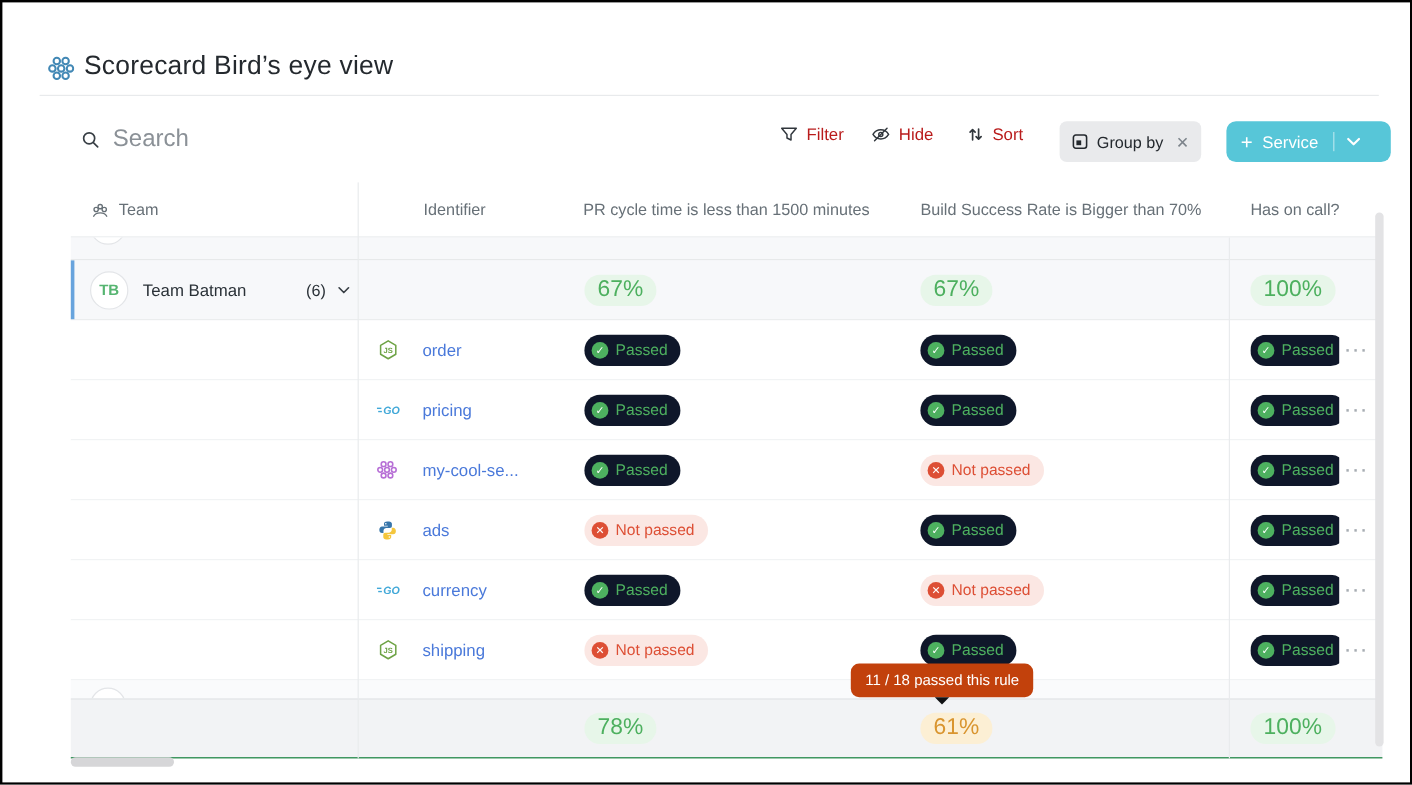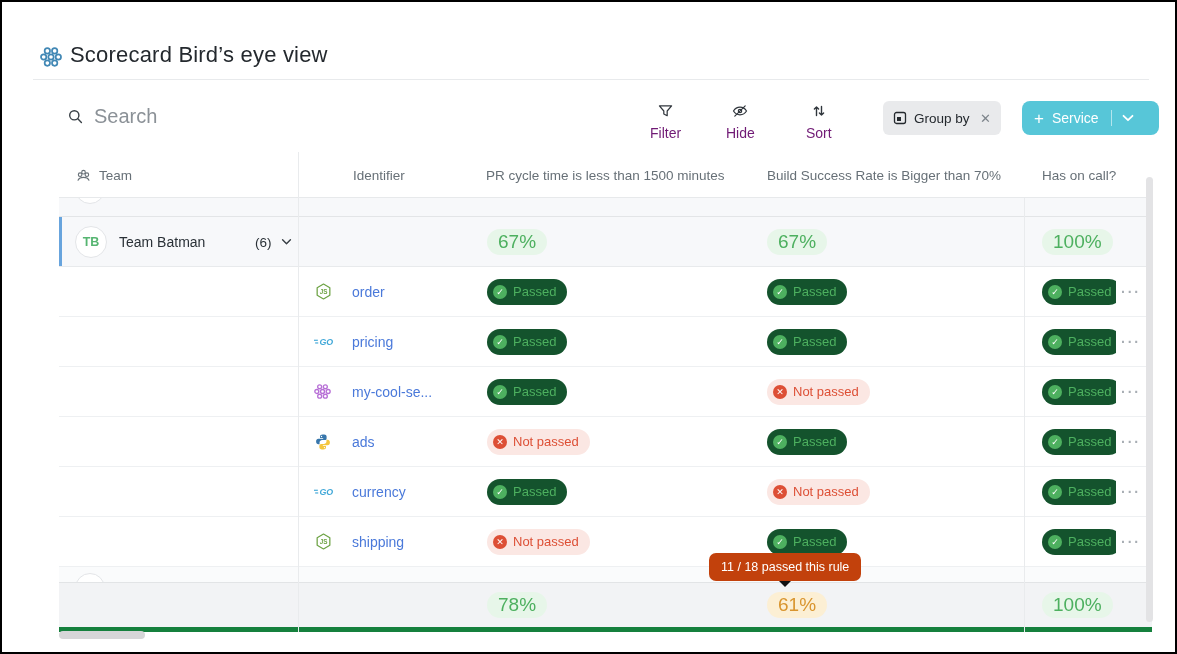--- a/index.html
+++ b/index.html
@@ -8,21 +8,21 @@
 
   
   .page-title{position:absolute;left:68px;top:40px;font-size:22px;font-weight:400;color:#24292e;letter-spacing:.2px;}
   .title-icon{position:absolute;left:38px;top:44px;width:22px;height:22px;}
   .title-divider{position:absolute;left:31px;top:77px;width:1116px;height:1px;background:#e8eaec;}
 
   
   .search-wrap{position:absolute;left:66px;top:102px;display:flex;align-items:center;gap:9px;}
   .search-wrap input{border:none;outline:none;font-size:20px;color:#30363c;width:200px;font-family:"Liberation Sans",sans-serif;}
   .search-wrap input::placeholder{color:#8b9197;}
-  .tool-btn{position:absolute;top:102px;display:flex;align-items:center;gap:7px;font-size:14px;color:#701a75;cursor:pointer;flex-direction:column;}
+  .tool-btn{position:absolute;top:102px;display:flex;align-items:center;gap:7px;font-size:14px;color:#b91c1c;cursor:pointer;}
   #btn-filter{left:648px;} #btn-hide{left:724px;} #btn-sort{left:804px;}
   .chip{position:absolute;left:881px;top:99px;height:34px;width:118px;background:#e9eaec;border-radius:6px;display:flex;align-items:center;gap:7px;padding:0 10px;font-size:13.5px;color:#24292e;cursor:pointer;}
   .chip .chip-x{margin-left:auto;color:#7d848b;font-size:13px;}
   .teal-btn{position:absolute;left:1020px;top:99px;height:34px;width:137px;background:#57c6d8;border-radius:8px;display:flex;align-items:center;color:#fff;font-size:14px;padding:0 12px;cursor:pointer;}
   .teal-btn .plus{font-size:17px;font-weight:400;margin-right:8px;line-height:1;}
   .teal-btn .vsep{width:1px;height:16px;background:rgba(255,255,255,.55);margin:0 10px 0 12px;}
 
   
   .tbl{position:absolute;left:57px;top:150px;width:1093px;}
   .thead{position:relative;height:46px;border-bottom:1px solid #e7e9eb;font-size:13.5px;color:#677077;}
@@ -40,34 +40,34 @@
   .g-chev{left:222px;}
 
   .row{position:relative;height:50px;background:#fff;border-bottom:1px solid #eef0f2;}
   .c-icn{left:255px;width:20px;height:20px;display:flex;align-items:center;}
   .c-name{left:293px;font-size:14px;color:#4a79da;text-decoration:none;cursor:pointer;}
   .c-r1{left:428px;} .c-r2{left:708px;}
   .clip{position:absolute;left:983px;top:50%;transform:translateY(-50%);width:74px;overflow:hidden;white-space:nowrap;}
   .c-dots{left:1062px;color:#a7adb3;font-size:14px;font-weight:700;letter-spacing:2px;cursor:pointer;}
 
   .pill{display:inline-flex;align-items:center;gap:6px;height:26px;border-radius:13px;padding:0 11px 0 6px;font-size:13px;white-space:nowrap;}
-  .pill[data-tone="pass"]{background:#14532d;color:#4db05f;}
+  .pill[data-tone="pass"]{background:#0f172a;color:#4db05f;}
   .pill[data-tone="fail"]{background:#fbe7e3;color:#dd4f35;}
   .pill .ic{width:14px;height:14px;border-radius:50%;color:#fff;display:inline-flex;align-items:center;justify-content:center;font-size:9px;flex:0 0 14px;}
   .pill[data-tone="pass"] .ic{background:#4db05f;}
   .pill[data-tone="fail"] .ic{background:#dd4f35;}
   .pill[data-tone="pass"] .ic::after{content:"✓";}
   .pill[data-tone="fail"] .ic::after{content:"✕";}
   .pct{display:inline-flex;align-items:center;height:26px;border-radius:13px;padding:0 11px;font-size:19px;cursor:default;}
   .pct[data-tone="good"]{background:#e7f6e9;color:#4db05f;}
   .pct[data-tone="warn"]{background:#fcefd4;color:#d9952f;}
 
   .strip-bot{position:relative;height:15px;background:#fafbfc;overflow:hidden;}
   .strip-bot .arc{position:absolute;left:16px;top:6px;width:30px;height:30px;border-radius:50%;background:#fff;border:1px solid #e3e5e8;}
-  .srow{position:relative;height:50px;background:#f2f3f5;border-top:1px solid #e2e4e6;border-bottom:5px solid #15803d;}
+  .srow{position:relative;height:50px;background:#f2f3f5;border-top:1px solid #e2e4e6;border-bottom:1px solid #15803d;}
 
   .vdiv1{position:absolute;left:296px;top:150px;width:1px;height:480px;background:#e9ebed;}
   .vdiv2{position:absolute;left:1022px;top:196px;width:1px;height:434px;background:#e9ebed;}
 
   .vscroll{position:absolute;left:1144px;top:175px;width:7px;height:445px;border-radius:4px;background:#e3e3e5;cursor:pointer;}
   .hscroll{position:absolute;left:57px;top:629px;width:86px;height:8px;border-radius:4px;background:#d6d6d8;cursor:pointer;}
 
   .tooltip{position:absolute;left:707px;top:551px;background:#c2410c;color:#fff;font-size:12.5px;padding:7px 12px;border-radius:7px;white-space:nowrap;z-index:5;}
   .tooltip::after{content:"";position:absolute;left:50%;bottom:-6px;transform:translateX(-50%);border:6px solid transparent;border-top-color:#101113;border-bottom:none;}
 </style>

